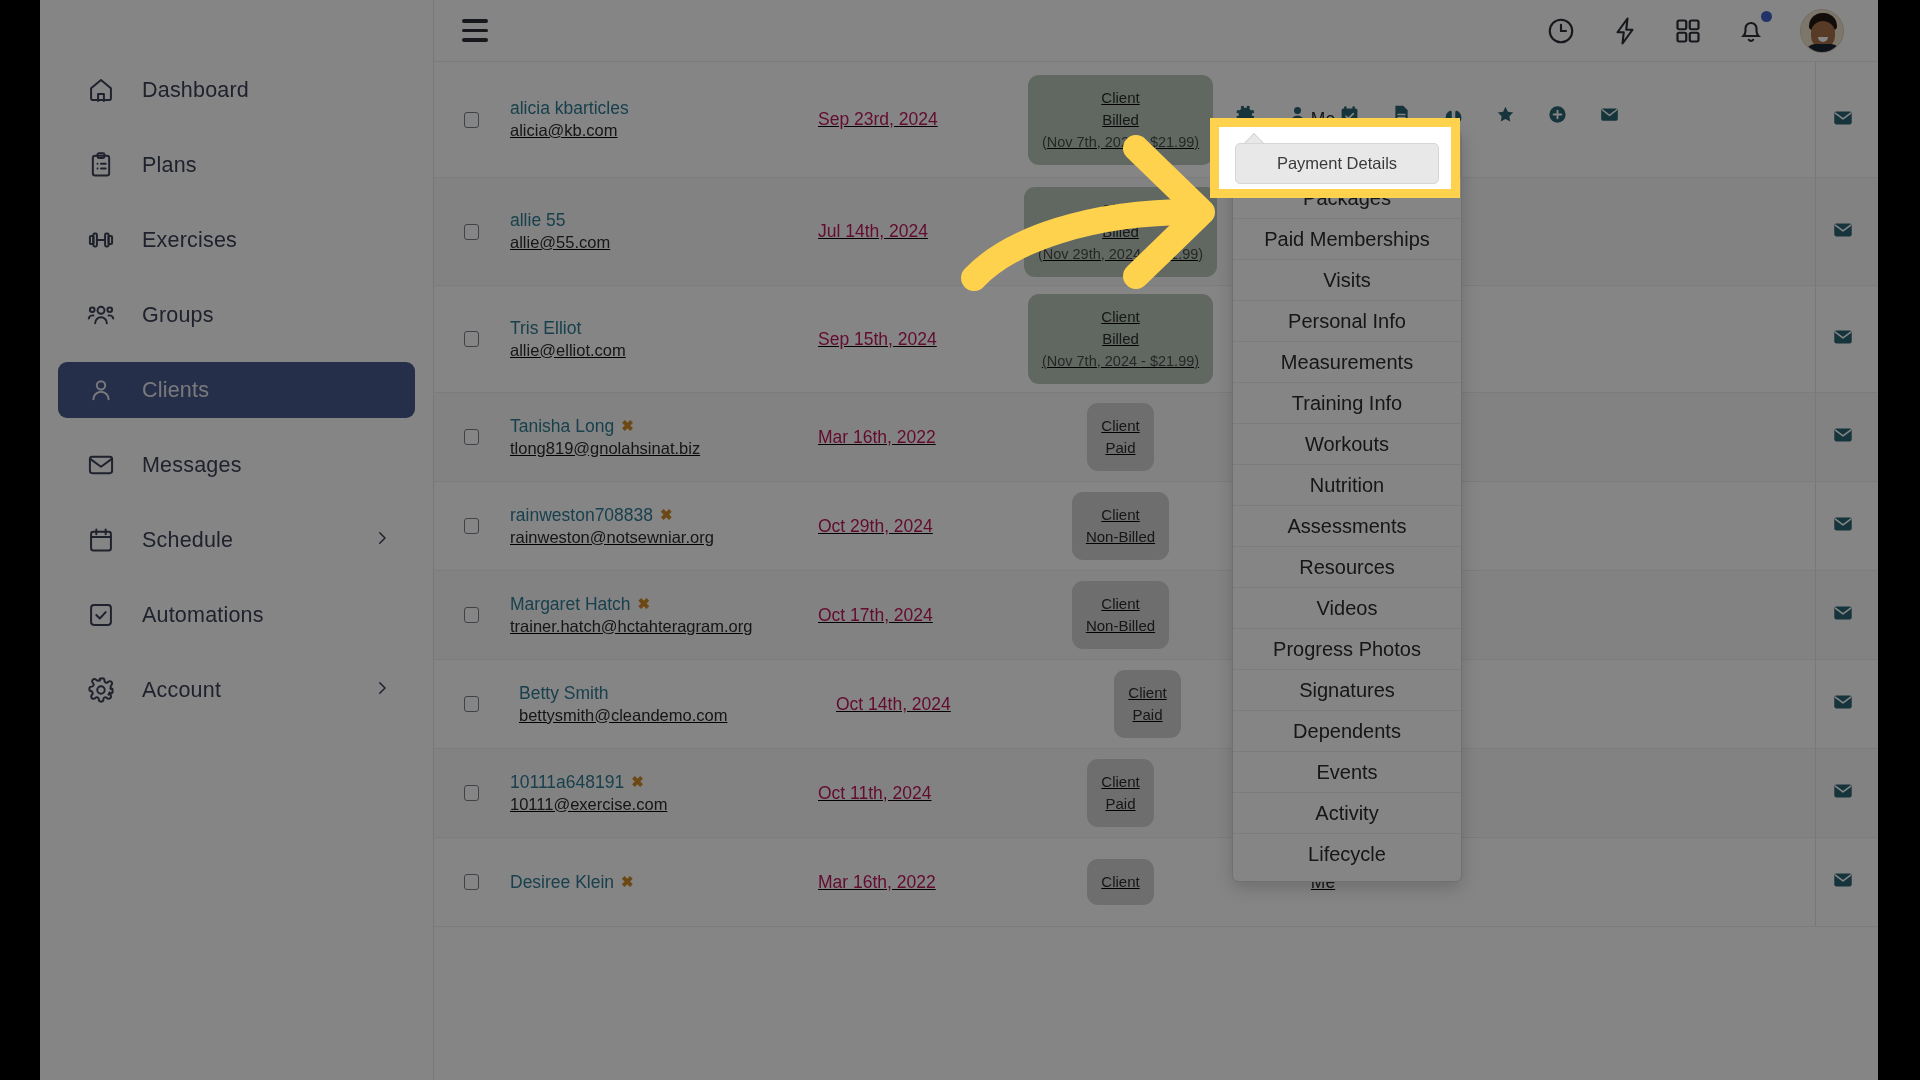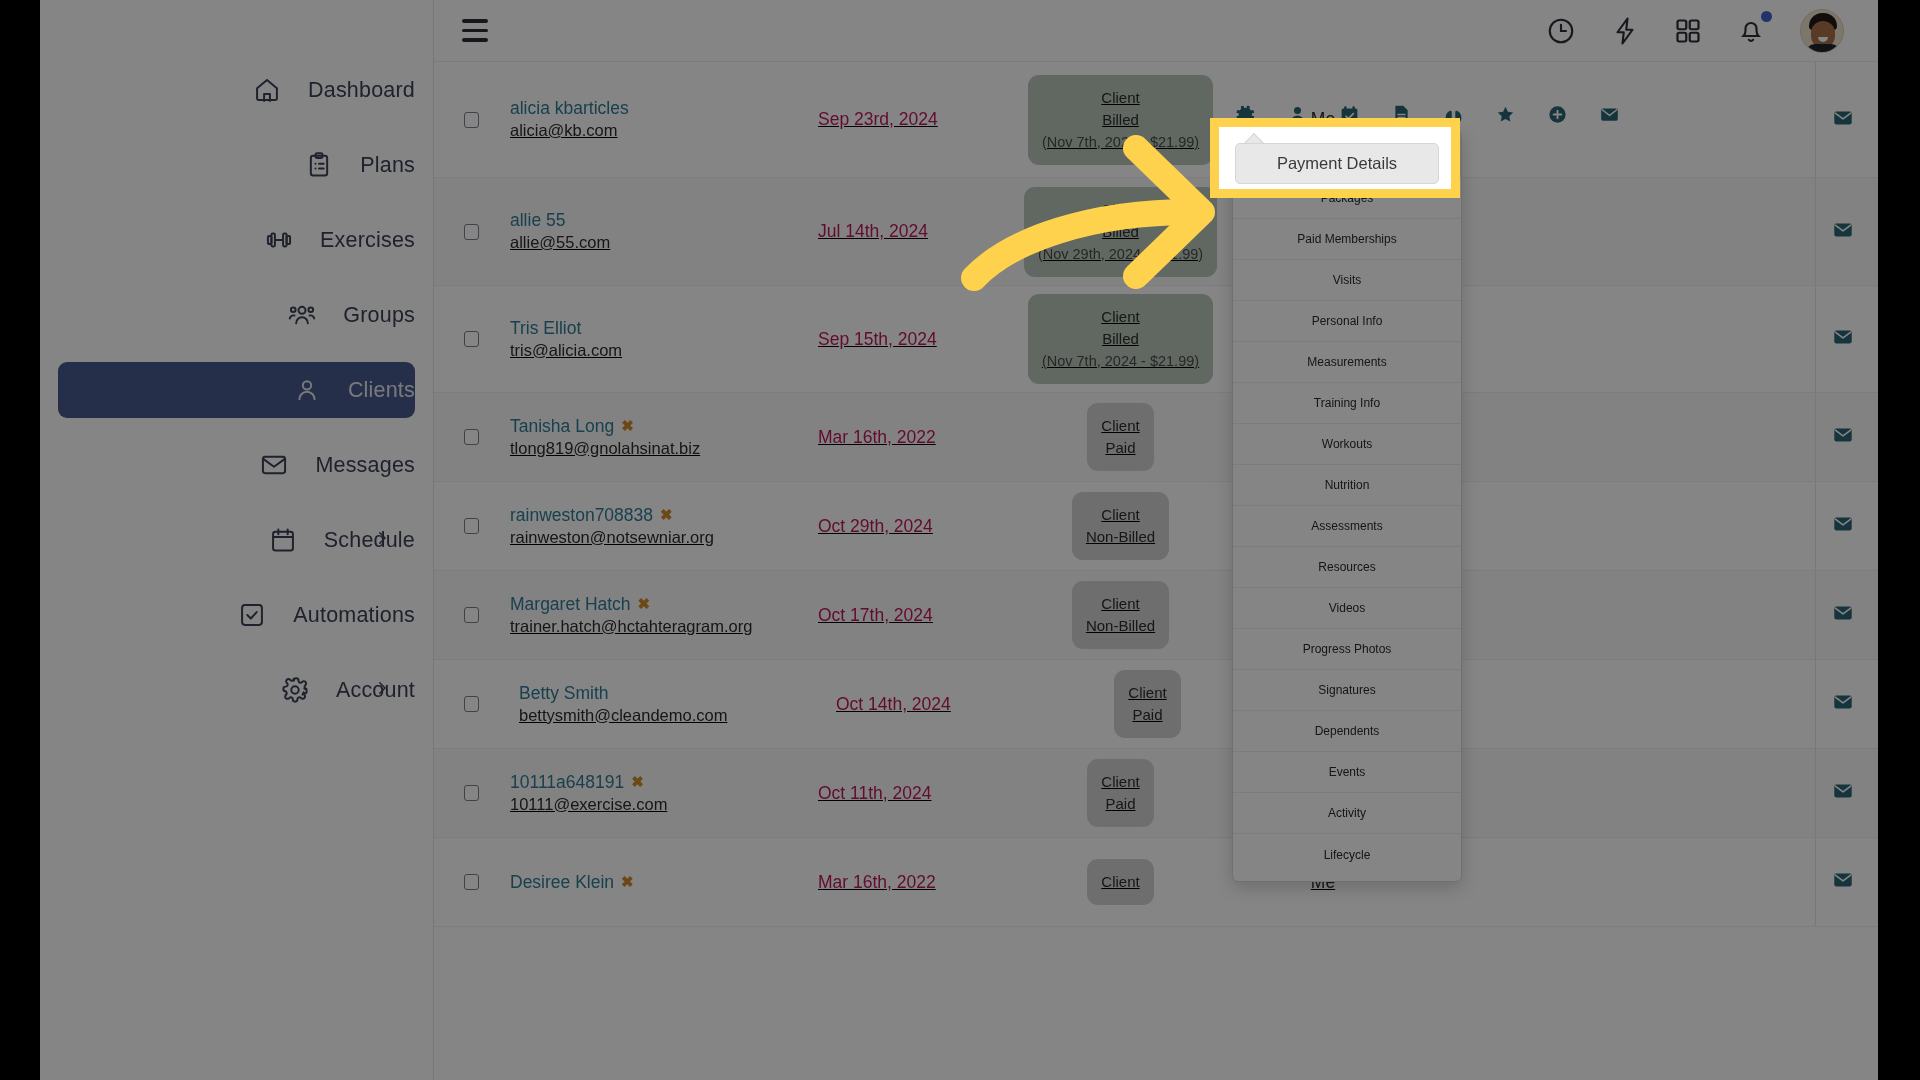--- a/index.html
+++ b/index.html
@@ -25,21 +25,21 @@
   #sidebar {
     position:absolute; left:0; top:0; width:394px; height:1080px;
     background:#ffffff; z-index:10;
     border-right:1px solid #e3e5e8;
   }
   .nav-list { padding-top:62px; }
   .nav-item {
     display:flex; align-items:center;
     height:56px; margin:0 18px 19px 18px;
     border-radius:9px; padding-left:28px;
-    color:#3c4257; cursor:pointer; position:relative;justify-content:flex-end;
+    color:#3c4257; cursor:pointer; position:relative;
   }
   .nav-item .nav-ico {
     width:30px; height:30px; flex:0 0 30px;
     display:flex; align-items:center; justify-content:center;
     color:#3c4257;
   }
   .nav-item .nav-ico svg { display:block; }
   .nav-label {
     margin-left:26px; font-size:21.5px; letter-spacing:.2px;
     color:#3c4257; white-space:nowrap;
@@ -150,21 +150,21 @@
     padding:6px 0 6px 0;
   }
   #dropdown .caret {
     position:absolute; top:-8px; left:14px;
     width:14px; height:14px; background:#fff;
     border-left:1px solid #d6d6d6; border-top:1px solid #d6d6d6;
     transform:rotate(45deg);
   }
   .menu-item {
     height:41px; display:flex; align-items:center; justify-content:center;
-    font-size:12px; color:#2c2c2c; cursor:pointer;
+    font-size:20px; color:#2c2c2c; cursor:pointer;
     border-bottom:1px solid #ededed; background:#fff;
   }
   .menu-item:last-child { border-bottom:none; }
   .menu-item.highlighted { background:#e8e8e8; }
 
   
   #hl-box {
     position:absolute; z-index:80;
     left:1170px; top:118px; width:250px; height:80px;
     border:9px solid #ffd24d; background:transparent;
@@ -386,21 +386,21 @@
                   <path d="M3.6 6.6 12 13l8.4-6.4" stroke="#ffffff" stroke-width="1.7" fill="none" stroke-linecap="round" stroke-linejoin="round"></path>
                 </svg></span>
             </div>
           </div>
           <div class="row" style="height: 107px;">
             <div class="cell-check">
               <div class="chk"></div>
             </div>
             <div class="cell-name"><div class="cname">
                 <span>Tris Elliot</span>
-              </div><div class="cemail">tris@alicia.com</div></div>
+              </div><div class="cemail">allie@elliot.com</div></div>
             <div class="cell-date">Sep 15th, 2024</div>
             <div class="cell-badge">
               <div class="badge billed">
                 <div>Client</div>
                 <div>Billed</div>
                 <div class="bsub">(Nov 7th, 2024 - $21.99)</div>
               </div>
             </div>
             <div class="cell-owner">Me</div>
             <div class="cell-actions">

